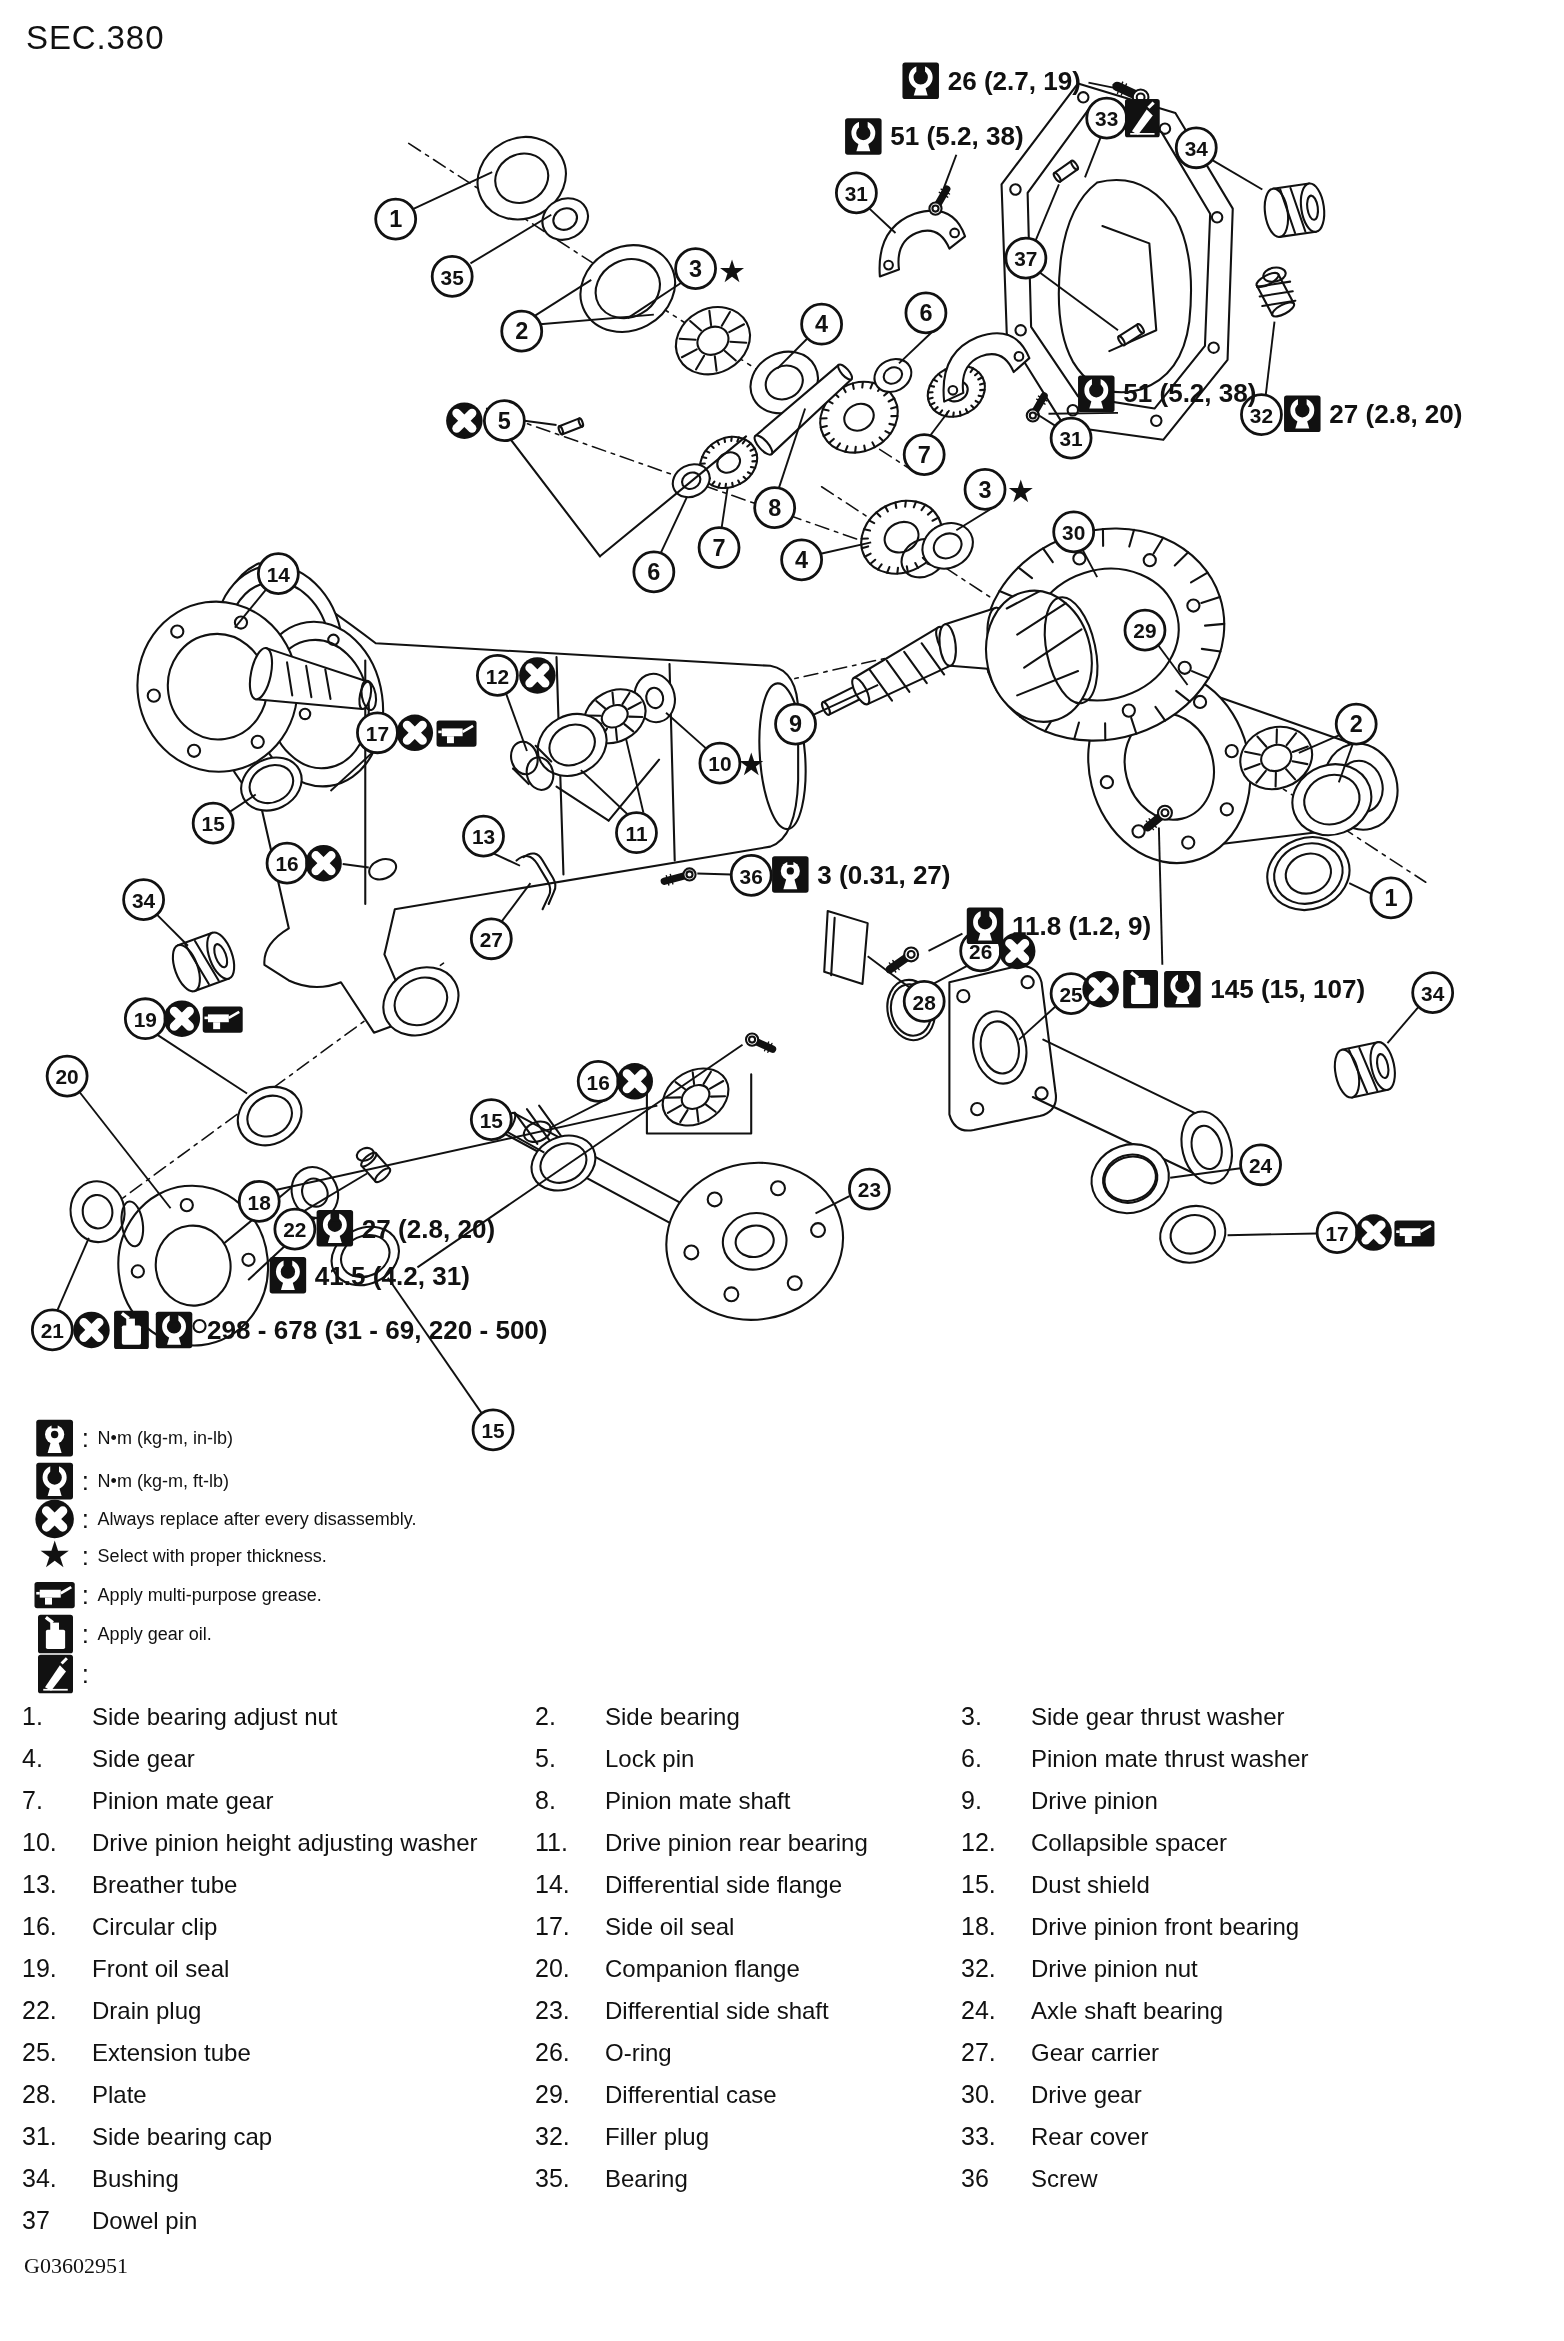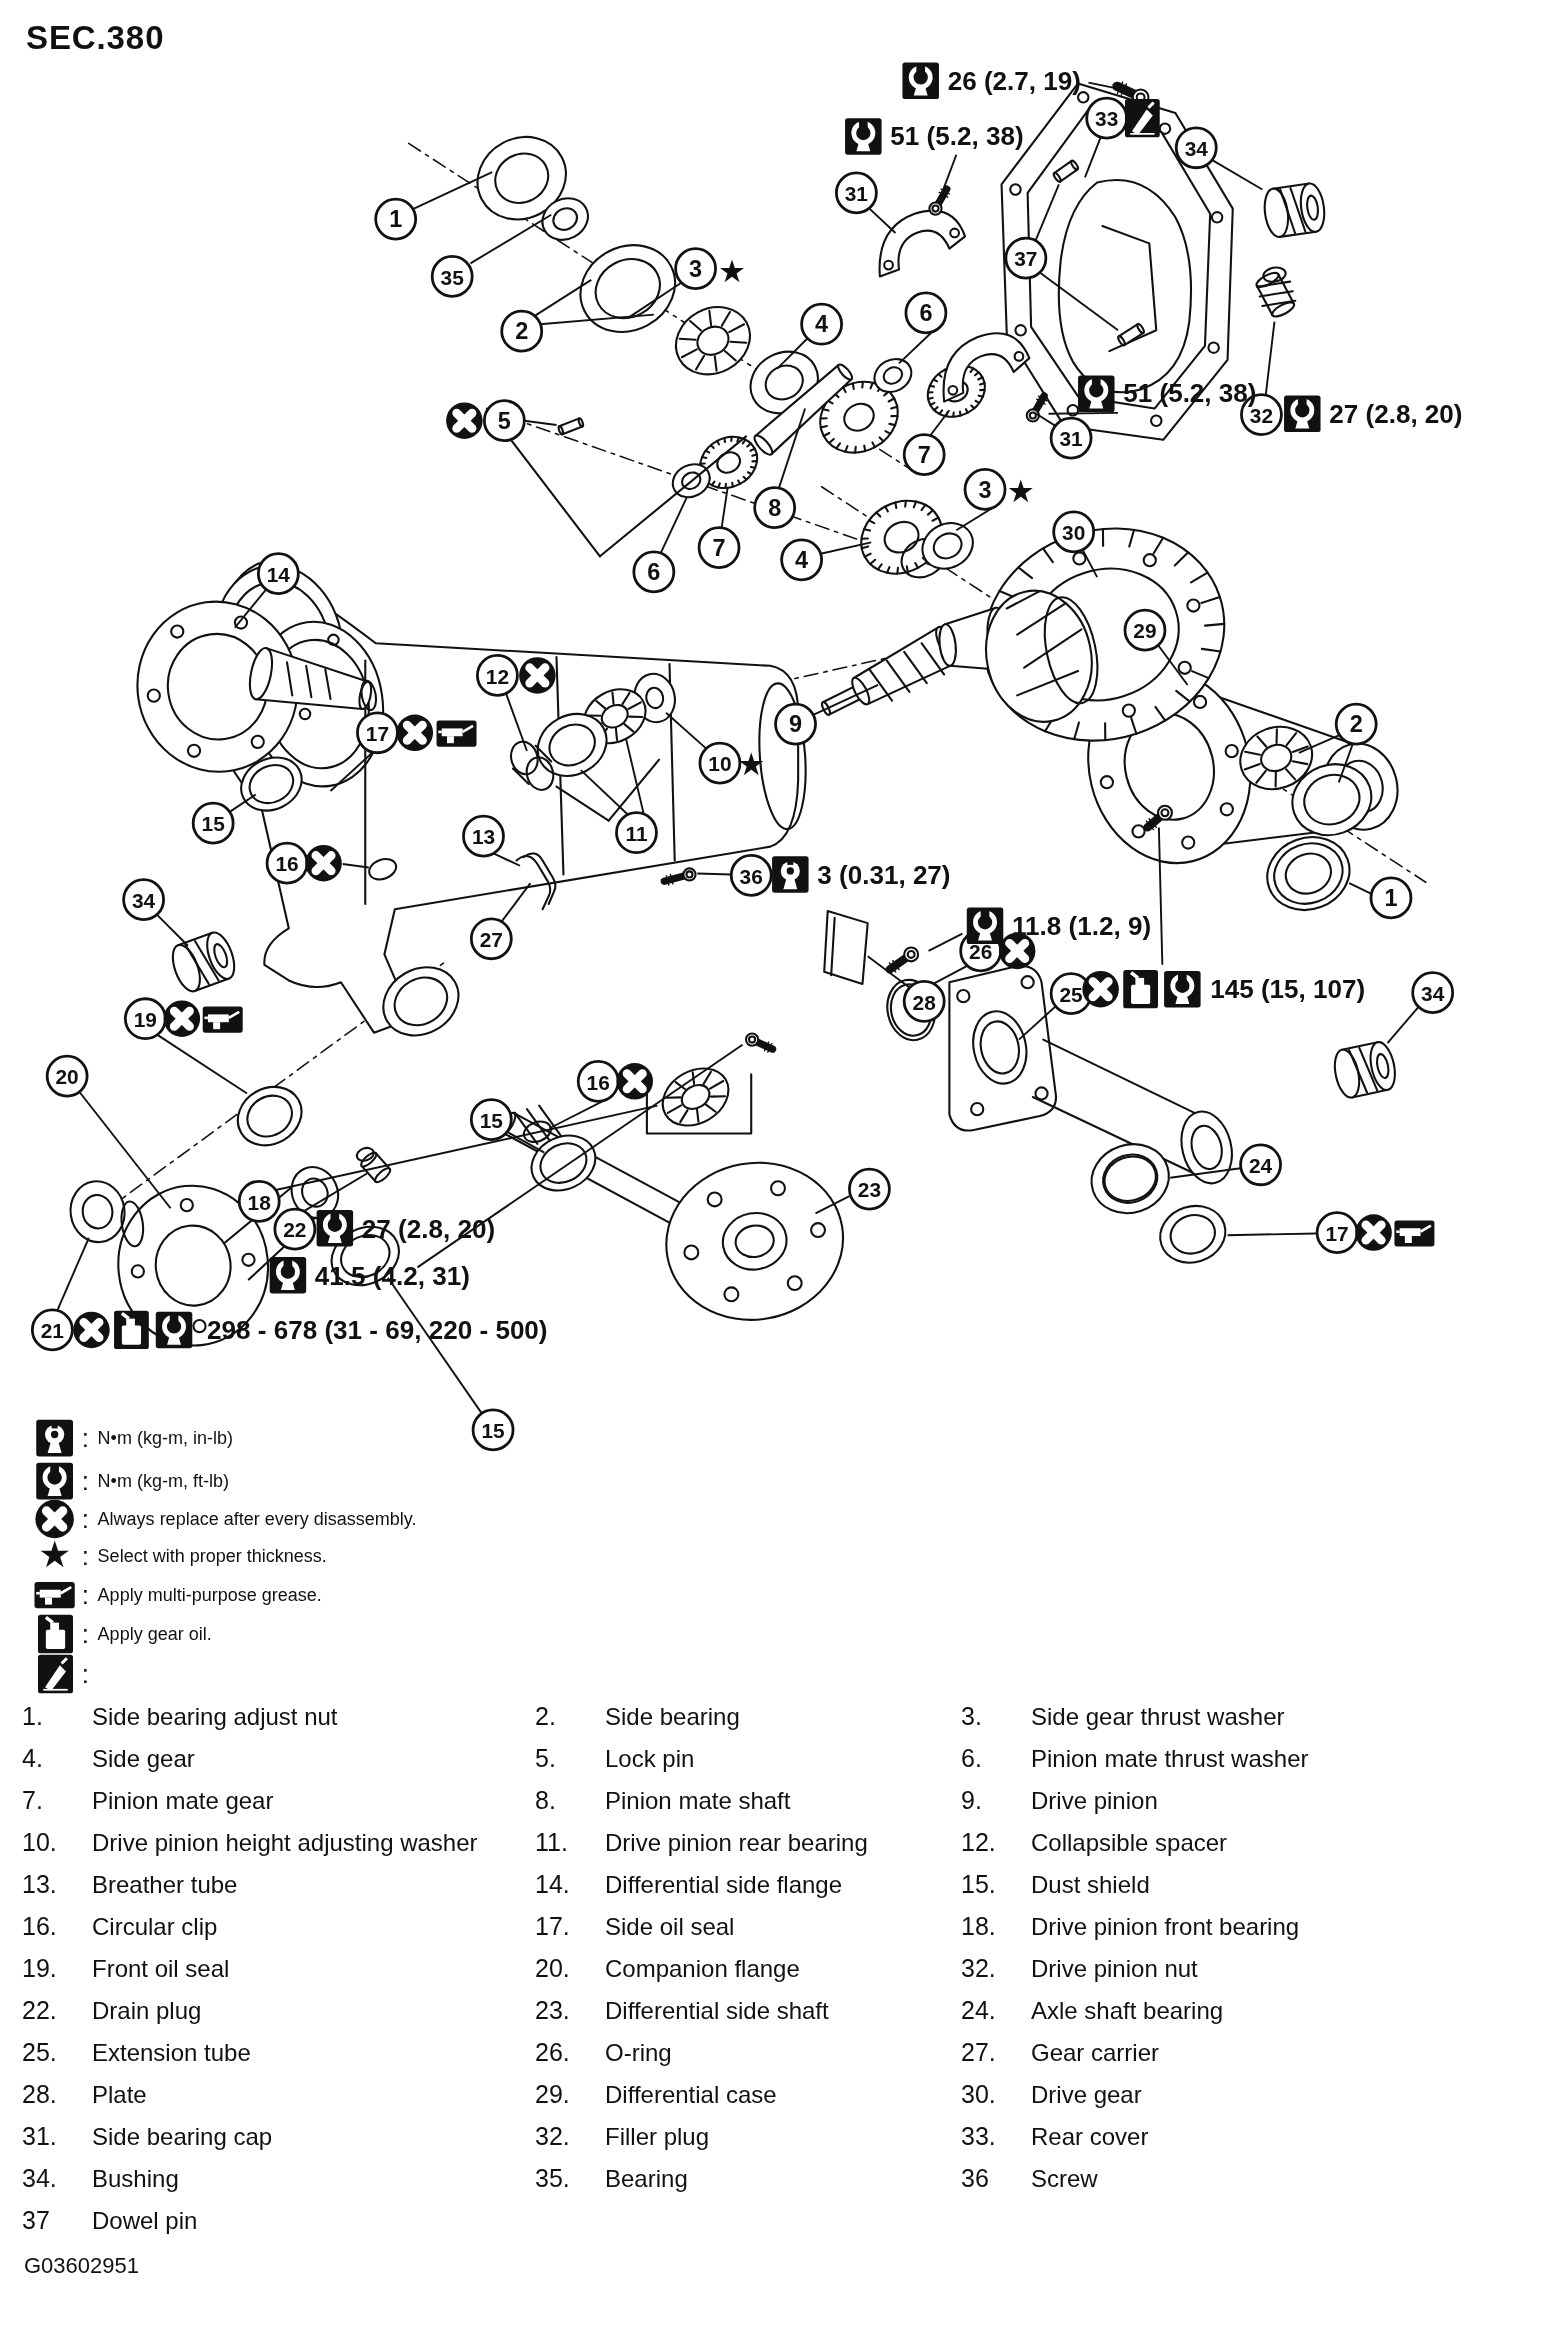--- a/index.html
+++ b/index.html
@@ -1,30 +1,30 @@
 <!DOCTYPE html>
 <html style="font-size:14px"><head>
 <meta charset="utf-8">
 <style>
   html,body{margin:0;padding:0;background:#fff;}
   .page{position:relative;width:1565px;height:2342px;background:#fff;overflow:hidden;
         font-family:"Liberation Sans","DejaVu Sans",sans-serif;color:#111;}
-  .sec-label{position:absolute;left:26px;top:19px;font-size:33px;font-weight:bold;letter-spacing:0.9px;}
+  .sec-label{position:absolute;left:26px;top:19px;font-size:33px;font-weight:normal;letter-spacing:0.9px;}
   #diagram{position:absolute;left:0;top:0;}
   #legend{position:absolute;left:0;top:0;width:782px;}
   .l-row{position:absolute;left:31px;height:42px;display:flex;align-items:center;}
   .l-icon{width:49px;display:flex;justify-content:flex-start;align-items:center;}
   .l-sep{font-size:26px;margin:0 8.7px 0 1.7px;}
   .l-text{font-size:18px;}
   #parts{position:absolute;left:22px;top:1695px;width:1530px;}
   .p-row{display:grid;grid-template-columns:513px 426px 591px;height:42px;align-items:center;}
   .p-cell{display:flex;align-items:baseline;}
   .p-num{display:inline-block;width:70px;font-size:25px;}
   .p-name{font-size:24px;white-space:nowrap;}
-  .fig-id{position:absolute;left:24px;top:2253px;font-size:22px;}
+  .fig-id{position:absolute;left:24px;top:2253px;font-size:22px;font-family:Liberation Serif, serif;}
 </style>
 </head>
 <body>
 
 <div class="page">
   <div class="sec-label">SEC.380</div>
   <svg id="diagram" width="1565" height="1469" viewBox="0 0 1800 1690">
     <g id="art" stroke="#111" fill="none" stroke-width="2.4" stroke-linecap="round" stroke-linejoin="round">
         <line x1="470" y1="165" x2="1055" y2="545" stroke-width="1.8" stroke-dasharray="16 7 4 7"></line>
         <line x1="585" y1="480" x2="1085" y2="655" stroke-width="1.8" stroke-dasharray="16 7 4 7"></line>

